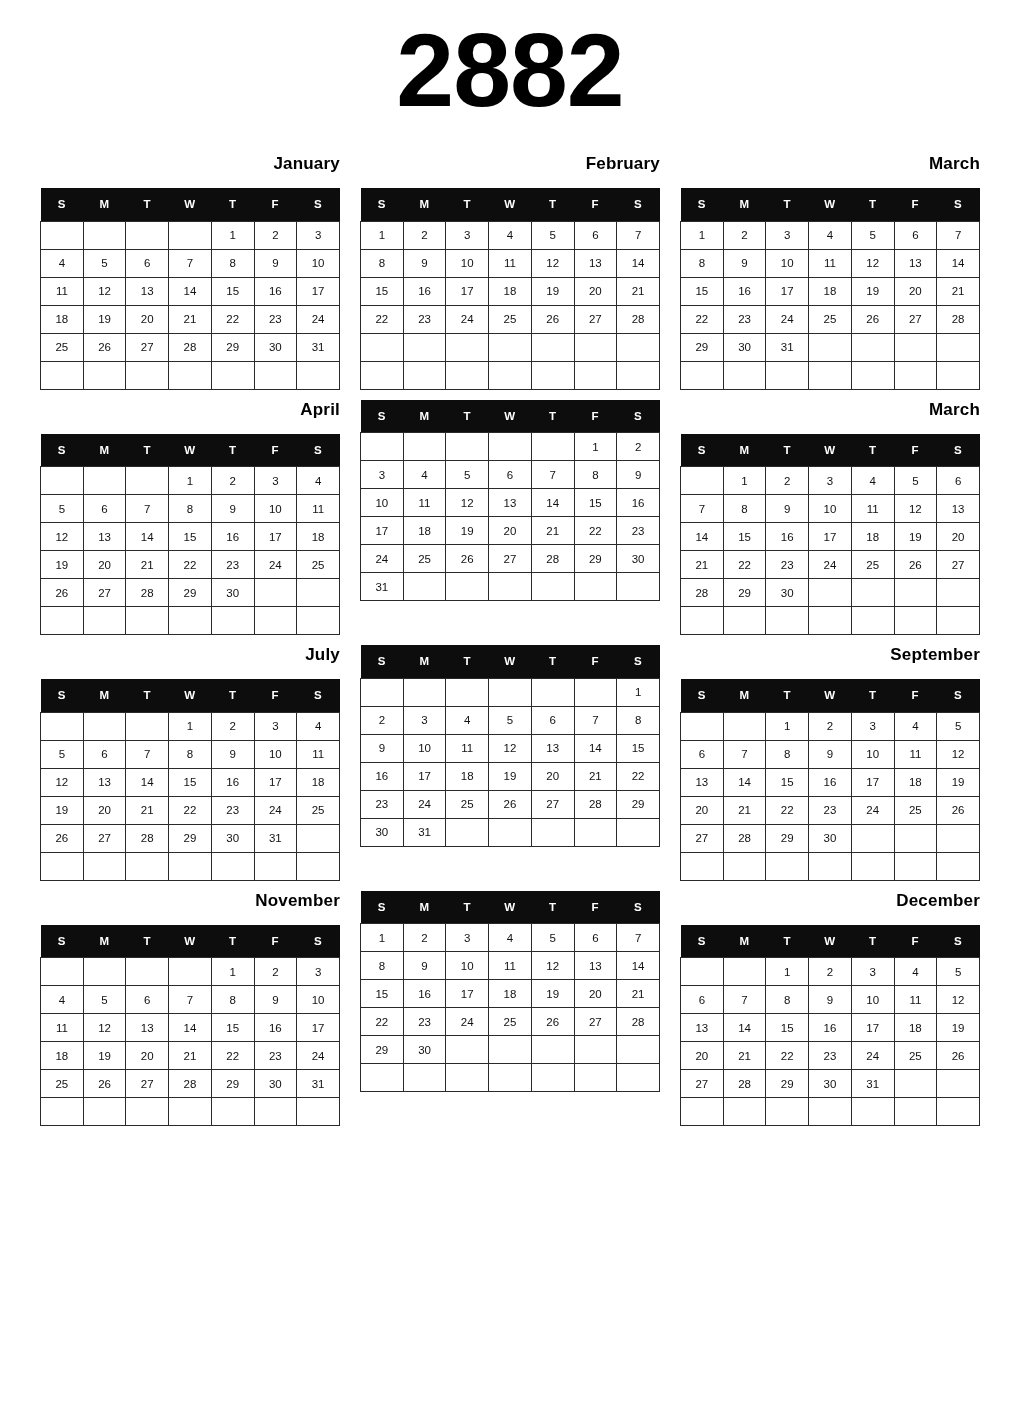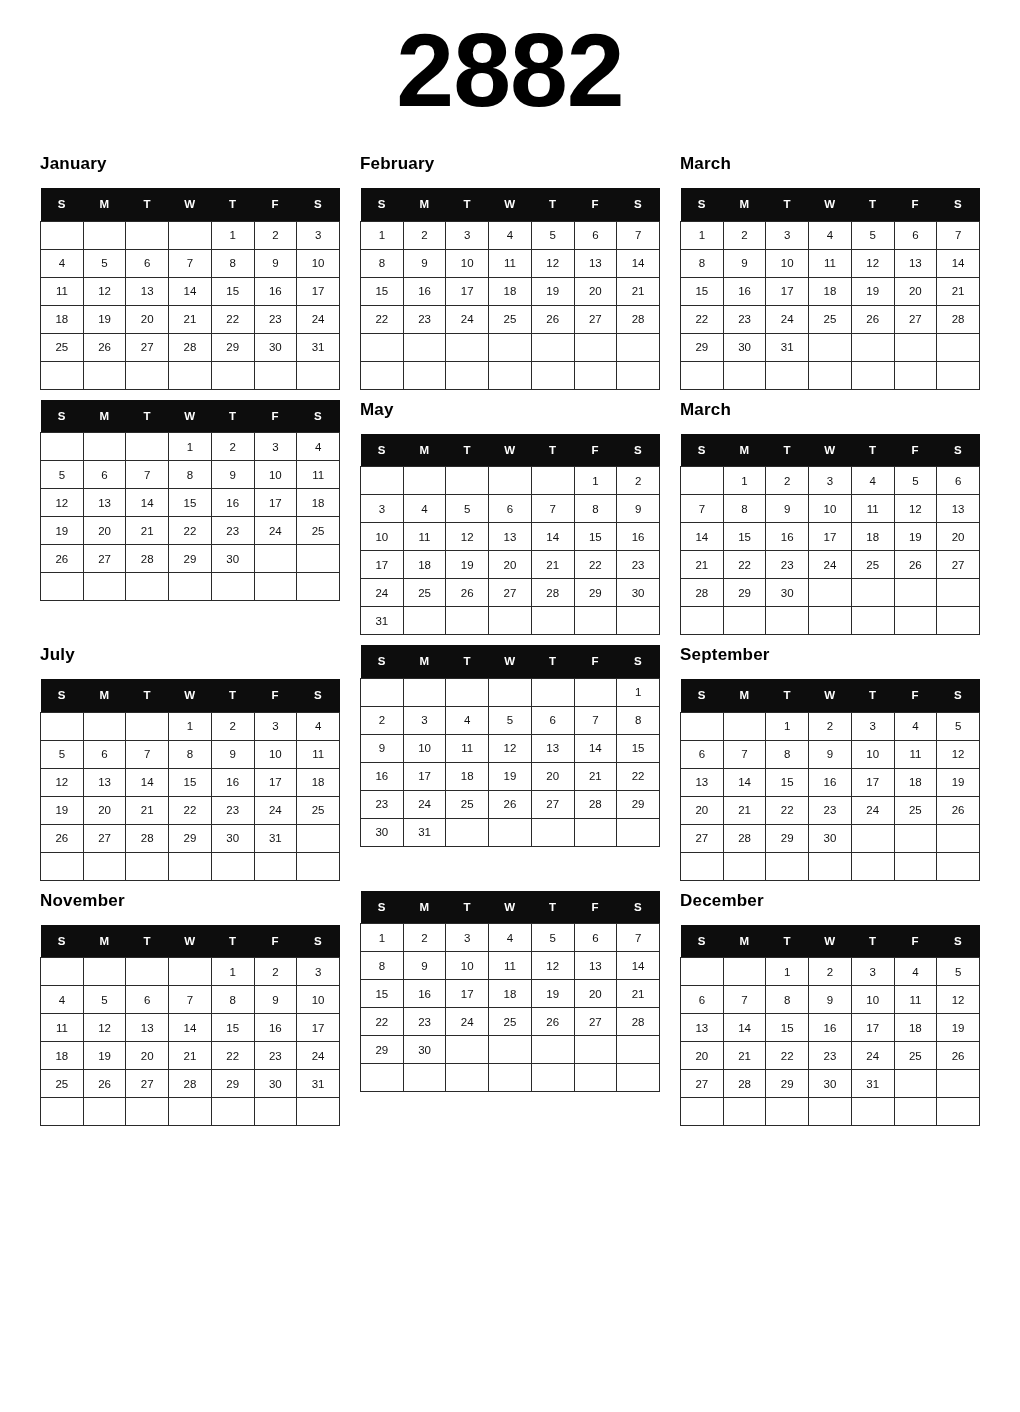--- a/index.html
+++ b/index.html
@@ -38,21 +38,21 @@
     grid-template-columns: repeat(3, 320px);
     column-gap: 0px;
     row-gap: 0px;
   }
   .month {
     width: 320px;
     padding: 0 10px;
     margin-bottom: 10px;
   }
   .month-name {
-    text-align: left;
+    text-align: right;
     font-size: 17px;
     font-weight: bold;
     margin: 0 0 14px 0;
     letter-spacing: 0.2px;
   }
   table.month-table {
     border-collapse: collapse;
     width: 300px;
     table-layout: fixed;
   }
@@ -295,92 +295,92 @@
               <td class="empty"></td>
               <td class="empty"></td>
               <td class="empty"></td>
               <td class="empty"></td>
               <td class="empty"></td>
             </tr>
           </tbody>
         </table>
       </div>
       <div class="month">
-        <table class="month-table">
-          <thead>
-            <tr>
-              <th>S</th>
-              <th>M</th>
-              <th>T</th>
-              <th>W</th>
-              <th>T</th>
-              <th>F</th>
-              <th>S</th>
-            </tr>
-          </thead>
-          <tbody>
-            <tr>
-              <td class="empty"></td>
-              <td class="empty"></td>
-              <td class="empty"></td>
-              <td>1</td>
-              <td>2</td>
-              <td>3</td>
-              <td>4</td>
-            </tr>
-            <tr>
-              <td>5</td>
-              <td>6</td>
-              <td>7</td>
-              <td>8</td>
-              <td>9</td>
-              <td>10</td>
-              <td>11</td>
-            </tr>
-            <tr>
-              <td>12</td>
-              <td>13</td>
-              <td>14</td>
-              <td>15</td>
-              <td>16</td>
-              <td>17</td>
-              <td>18</td>
-            </tr>
-            <tr>
-              <td>19</td>
-              <td>20</td>
-              <td>21</td>
-              <td>22</td>
-              <td>23</td>
-              <td>24</td>
-              <td>25</td>
-            </tr>
-            <tr>
-              <td>26</td>
-              <td>27</td>
-              <td>28</td>
-              <td>29</td>
-              <td>30</td>
-              <td class="empty"></td>
-              <td class="empty"></td>
-            </tr>
-            <tr>
-              <td class="empty"></td>
-              <td class="empty"></td>
-              <td class="empty"></td>
-              <td class="empty"></td>
-              <td class="empty"></td>
-              <td class="empty"></td>
-              <td class="empty"></td>
-            </tr>
-          </tbody>
-        </table>
-      </div>
-      <div class="month">
-        <div class="month-name">May</div>
+        <div class="month-name">April</div>
+        <table class="month-table">
+          <thead>
+            <tr>
+              <th>S</th>
+              <th>M</th>
+              <th>T</th>
+              <th>W</th>
+              <th>T</th>
+              <th>F</th>
+              <th>S</th>
+            </tr>
+          </thead>
+          <tbody>
+            <tr>
+              <td class="empty"></td>
+              <td class="empty"></td>
+              <td class="empty"></td>
+              <td>1</td>
+              <td>2</td>
+              <td>3</td>
+              <td>4</td>
+            </tr>
+            <tr>
+              <td>5</td>
+              <td>6</td>
+              <td>7</td>
+              <td>8</td>
+              <td>9</td>
+              <td>10</td>
+              <td>11</td>
+            </tr>
+            <tr>
+              <td>12</td>
+              <td>13</td>
+              <td>14</td>
+              <td>15</td>
+              <td>16</td>
+              <td>17</td>
+              <td>18</td>
+            </tr>
+            <tr>
+              <td>19</td>
+              <td>20</td>
+              <td>21</td>
+              <td>22</td>
+              <td>23</td>
+              <td>24</td>
+              <td>25</td>
+            </tr>
+            <tr>
+              <td>26</td>
+              <td>27</td>
+              <td>28</td>
+              <td>29</td>
+              <td>30</td>
+              <td class="empty"></td>
+              <td class="empty"></td>
+            </tr>
+            <tr>
+              <td class="empty"></td>
+              <td class="empty"></td>
+              <td class="empty"></td>
+              <td class="empty"></td>
+              <td class="empty"></td>
+              <td class="empty"></td>
+              <td class="empty"></td>
+            </tr>
+          </tbody>
+        </table>
+      </div>
+      <div class="month">
         <table class="month-table">
           <thead>
             <tr>
               <th>S</th>
               <th>M</th>
               <th>T</th>
               <th>W</th>
               <th>T</th>
               <th>F</th>
               <th>S</th>

